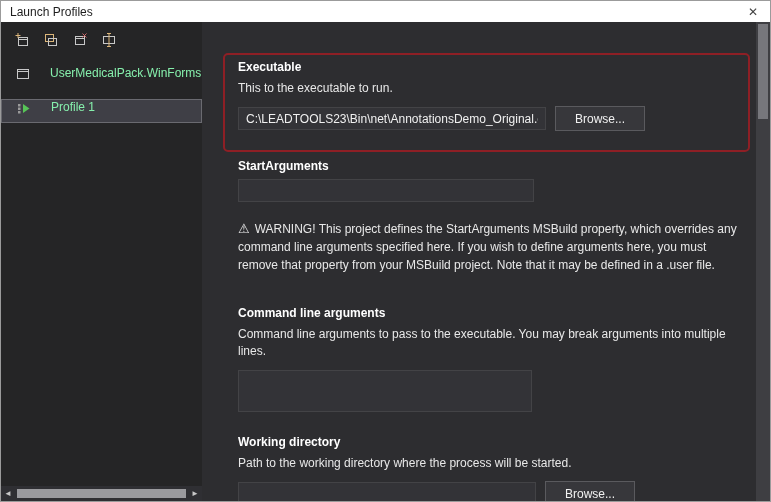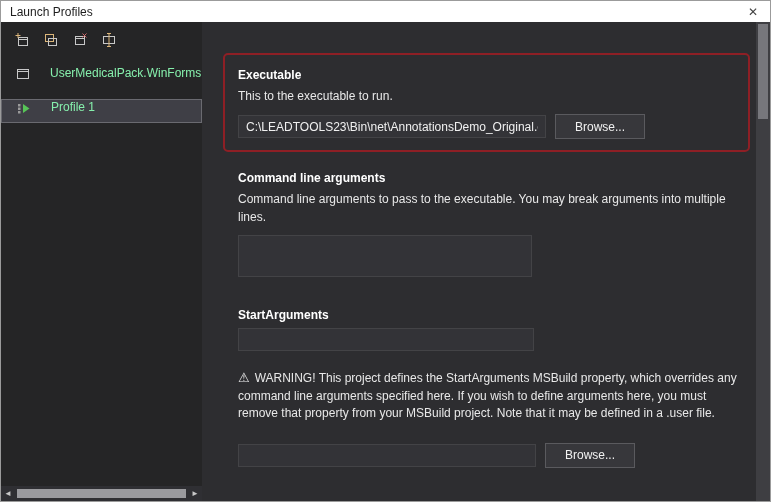--- a/index.html
+++ b/index.html
@@ -41,21 +41,21 @@
   .sarrow { width: 14px; text-align: center; color: #c8c8c8; font-size: 8px; line-height: 15px; }
   .hthumb { flex: 1; height: 9px; margin: 0 2px; background: #9a9a9e; }
   
   .main { flex: 1; position: relative; background: #2d2d30; padding: 38px 28px 0 36px; overflow: hidden; }
   .vscroll { position: absolute; top: 0; right: 0; bottom: 0; width: 14px; background: #3e3e42; }
   .vthumb { margin: 2px; height: 95px; background: #77777c; }
   .annotation-box {
     position: absolute; left: 21px; top: 31px; width: 527px; height: 99px;
     border: 2px solid #8e1f25; border-radius: 5px; pointer-events: none;
   }
-  .sec h3 { font-size: 12px; font-weight: bold; color: #ffffff; margin: 8px 0 6px; }
+  .sec h3 { font-size: 12px; font-weight: bold; color: #ffffff; margin: 0 0 6px; }
   .desc { font-size: 12px; color: #e8e8e8; line-height: 1.45; max-width: 508px; margin: 0 0 9px; }
   .row { display: flex; align-items: center; gap: 9px; }
   input.text, textarea.text {
     background: #333337; border: 1px solid #434346; color: #f0f0f0;
     font: 12px "Liberation Sans", sans-serif; padding: 0 7px;
   }
   input.text { height: 23px; }
   .exec-input { width: 308px; height: 24px; border-color: #8a8a8e; }
   .cmd-textarea { width: 294px; height: 42px; resize: none; background: #37373b; border-color: #5f5f64; padding: 4px 7px; }
   .start-input { width: 296px; }
@@ -147,33 +147,35 @@
 
       <section class="sec">
         <h3>Executable</h3>
         <p class="desc">This to the executable to run.</p>
         <div class="row">
           <input type="text" class="text exec-input" value="C:\LEADTOOLS23\Bin\net\AnnotationsDemo_Original.exe" style="">
           <button class="btn">Browse...</button>
         </div>
       </section>
 
+      <section class="sec sec-start">
+        <h3>StartArguments</h3>
+        <input type="text" class="text start-input" value="" style="">
+        <p class="warning"><span class="warn-icon">⚠</span><span>WARNING! This project defines the StartArguments MSBuild property, which overrides any command line arguments specified here. If you wish to define arguments here, you must remove that property from your MSBuild project. Note that it may be defined in a .user file.</span></p>
+      </section>
+
       <section class="sec sec-cmd">
         <h3>Command line arguments</h3>
         <p class="desc">Command line arguments to pass to the executable. You may break arguments into multiple lines.</p>
         <textarea class="text cmd-textarea" style=""></textarea>
       </section>
 
-      <section class="sec sec-start">
-        <h3>StartArguments</h3>
-        <input type="text" class="text start-input" value="" style="">
-        <p class="warning"><span class="warn-icon">⚠</span><span>WARNING! This project defines the StartArguments MSBuild property, which overrides any command line arguments specified here. If you wish to define arguments here, you must remove that property from your MSBuild project. Note that it may be defined in a .user file.</span></p>
-      </section>
-
       <section class="sec sec-wd">
+        <h3>Working directory</h3>
+        <p class="desc">Path to the working directory where the process will be started.</p>
         <div class="row">
           <input type="text" class="text wd-input" value="" style="">
           <button class="btn">Browse...</button>
         </div>
       </section>
 
       <div class="vscroll">
         <div class="vthumb"></div>
       </div>
     </main>

